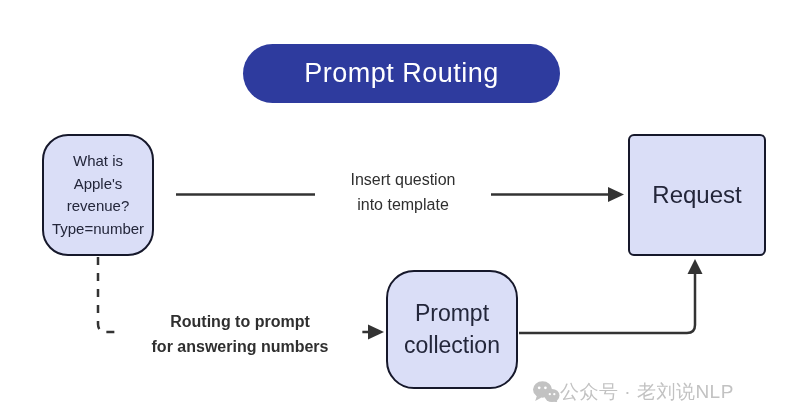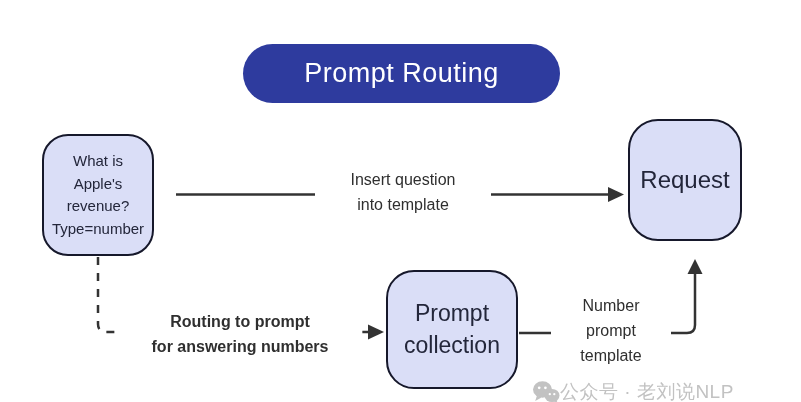--- a/index.html
+++ b/index.html
@@ -48,24 +48,24 @@
   }
   .node-question {
     left: 42px; top: 113px;
     width: 112px; height: 122px;
     border-width: 2.5px;
     font-size: 15px;
     line-height: 1.5;
     border-radius: 26px;
   }
   .node-request {
-    left: 628px; top: 98px;
-    width: 114px; height: 122px;
+    left: 628px; top: 113px;
+    width: 138px; height: 122px;
     font-size: 24px;
-    border-radius: 30px;
+    border-radius: 6px;
   }
   .node-prompt-collection {
     left: 386px; top: 249px;
     width: 132px; height: 119px;
     font-size: 23px;
     line-height: 1.35;
   }
   .edge-label {
     position: absolute;
     background: #ffffff;
@@ -126,23 +126,20 @@
 
   <div class="node node-prompt-collection multiline">Prompt
 collection</div>
 
   <div class="edge-label label-insert multiline">Insert question
 into template</div>
 
   <div class="edge-label label-routing multiline">Routing to prompt
 for answering numbers</div>
 
-  <div class="edge-label label-number multiline">Number
-prompt
-template</div>
 
   <div class="watermark">
     <svg class="wechat-icon" width="28" height="25" viewBox="0 0 28 25">
       <g fill="#c2c2c2">
         <ellipse cx="10.5" cy="9.5" rx="9.5" ry="8.2"></ellipse>
         <path d="M5 15.5 L3.2 21 L9.5 17.5 Z"></path>
         <ellipse cx="20" cy="15.5" rx="7.5" ry="6.6"></ellipse>
         <path d="M24.5 20.5 L26.5 24.5 L21.5 22 Z"></path>
       </g>
       <g fill="#ffffff">

